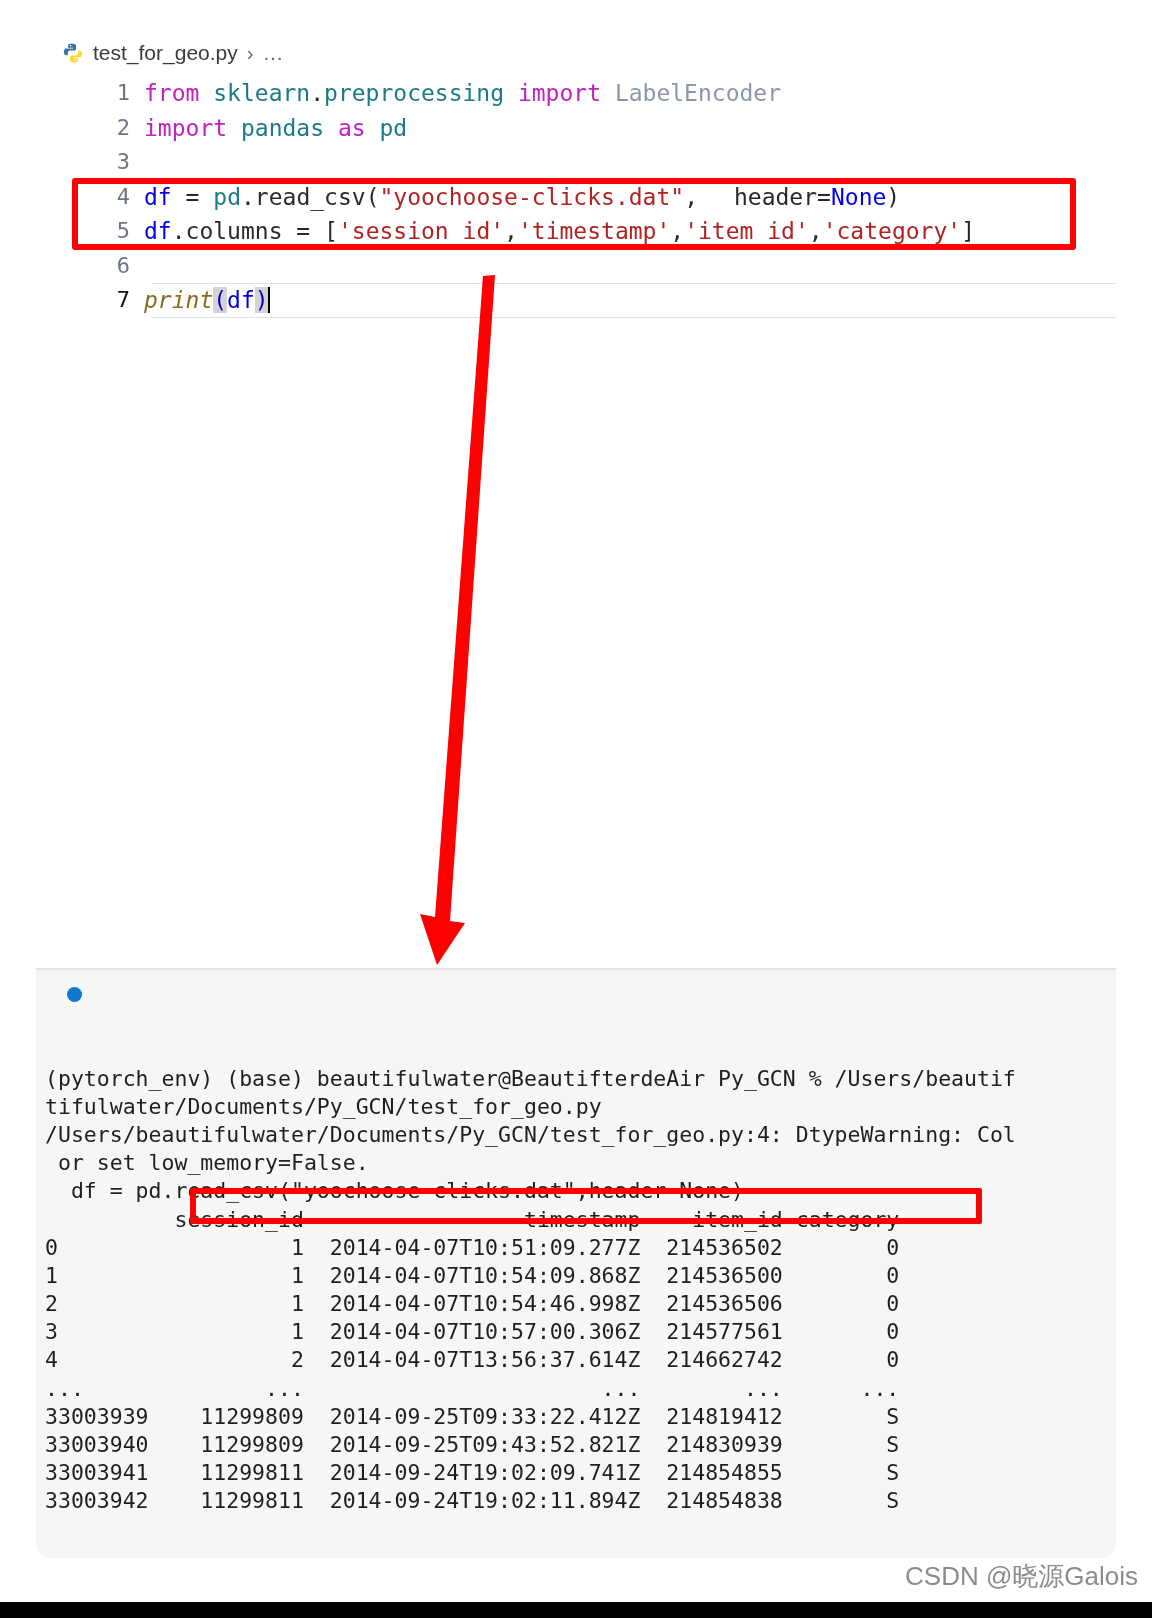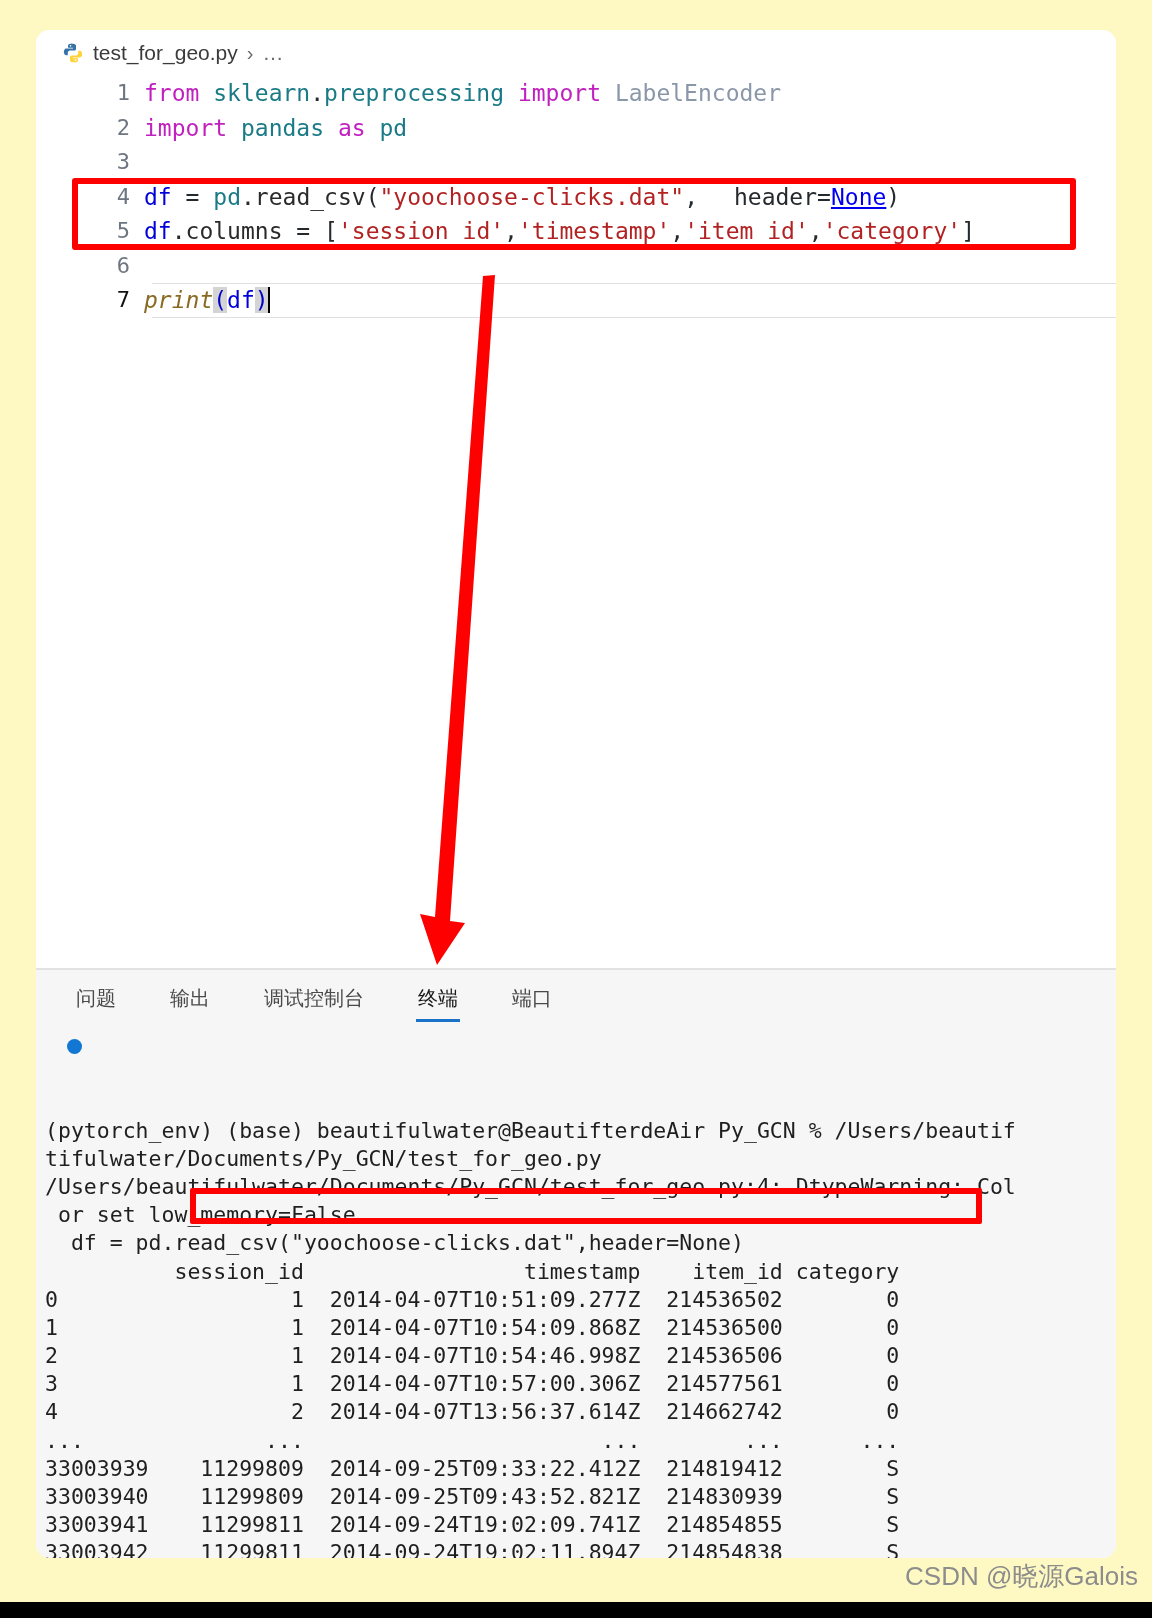--- a/index.html
+++ b/index.html
@@ -9,21 +9,21 @@
     height: 1618px;
     background: #000000;
     font-family: "Liberation Sans", sans-serif;
     overflow: hidden;
   }
 
   #root {
     position: relative;
     width: 1152px;
     height: 1602px;
-    background: #fef9c3;
+    background: #ffffff;
   }
 
   
   .window {
     position: absolute;
     left: 36px;
     top: 30px;
     width: 1080px;
     height: 1528px;
     background: #ffffff;
@@ -96,21 +96,21 @@
   }
 
   
   .kw   { color: #c020c0; }       
   .mod  { color: #1a7a86; }       
   .cls  { color: #8a97a8; }       
   .var  { color: #0000d8; }       
   .fn   { color: #2a2a2a; }       
   .func { color: #8a6a22; font-style: italic; }       
   .str  { color: #b22222; }       
-  .kwd  { color: #0000ee; text-decoration: underline; }       
+  .kwd  { color: #0000ee; }       
   .punc { color: #24292e; }
   .brk  { color: #0000c8; background: #d4d4d4; }
   .param{ color: #24292e; margin-left: 36px; }
   .dot  { color: #24292e; }
 
   .caret {
     display: inline-block;
     width: 2px;
     height: 26px;
     background: #000000;
@@ -240,27 +240,20 @@
 
       <div class="code-hl-box"></div>
 
       <svg class="arrow-svg" viewBox="0 0 1080 938" preserveAspectRatio="none">
         <polygon points="459,245 447,246 399,887 384,884 401,935 429,893 414,891" fill="#ff0000"></polygon>
       </svg>
     </div>
 
     <div class="panel">
 
-      <div class="panel-tabs" id="panel-tabs">
-          <div class="ptab">问题</div>
-          <div class="ptab">输出</div>
-          <div class="ptab">调试控制台</div>
-          <div class="ptab active">终端</div>
-          <div class="ptab">端口</div>
-        </div>
 
       <div class="term" id="terminal-body">
         <div class="bullet"></div>
       <div class="tline first">(pytorch_env) (base) beautifulwater@BeautifterdeAir Py_GCN % /Users/beautif</div><div class="tline">tifulwater/Documents/Py_GCN/test_for_geo.py</div><div class="tline">/Users/beautifulwater/Documents/Py_GCN/test_for_geo.py:4: DtypeWarning: Col</div><div class="tline"> or set low_memory=False.</div><div class="tline">  df = pd.read_csv("yoochoose-clicks.dat",header=None)</div><div class="tline">          session_id                 timestamp    item_id category</div><div class="tline">0                  1  2014-04-07T10:51:09.277Z  214536502        0</div><div class="tline">1                  1  2014-04-07T10:54:09.868Z  214536500        0</div><div class="tline">2                  1  2014-04-07T10:54:46.998Z  214536506        0</div><div class="tline">3                  1  2014-04-07T10:57:00.306Z  214577561        0</div><div class="tline">4                  2  2014-04-07T13:56:37.614Z  214662742        0</div><div class="tline">...              ...                       ...        ...      ...</div><div class="tline">33003939    11299809  2014-09-25T09:33:22.412Z  214819412        S</div><div class="tline">33003940    11299809  2014-09-25T09:43:52.821Z  214830939        S</div><div class="tline">33003941    11299811  2014-09-24T19:02:09.741Z  214854855        S</div><div class="tline">33003942    11299811  2014-09-24T19:02:11.894Z  214854838        S</div></div>
 
       <div class="term-hl-box"></div>
     </div>
 
   </div>
 

